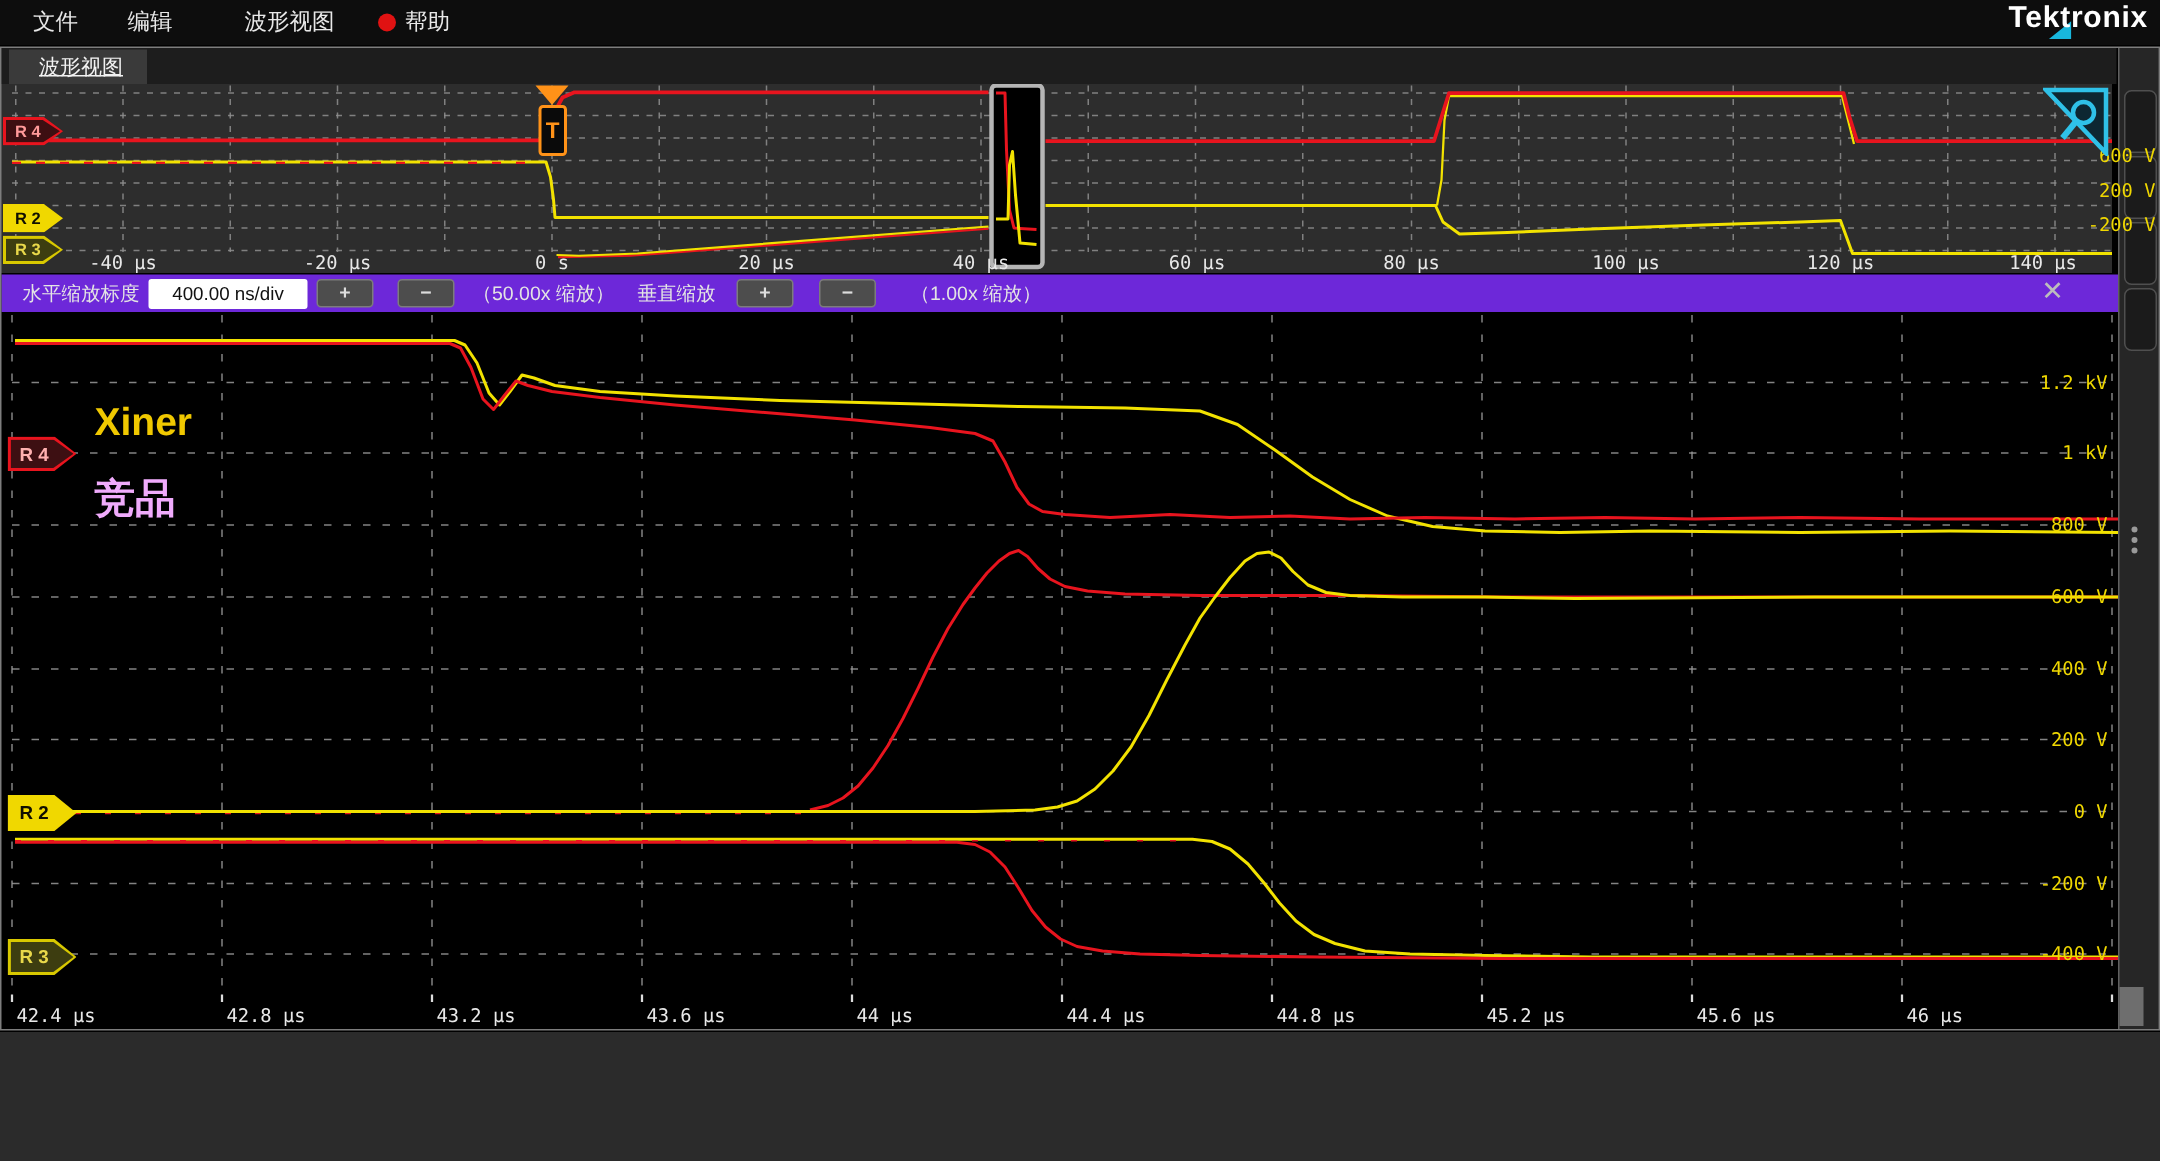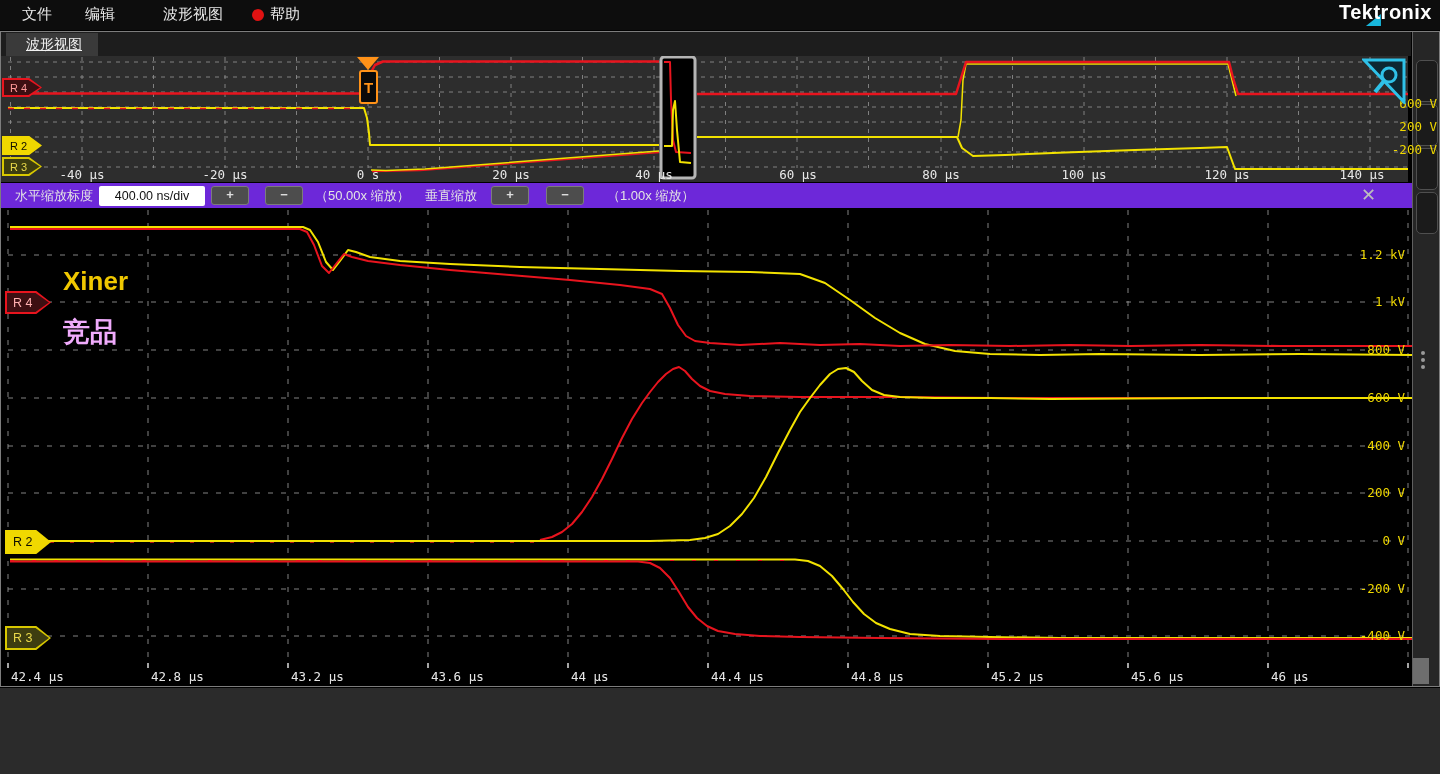--- a/index.html
+++ b/index.html
@@ -37,21 +37,21 @@
   #zb-close{position:absolute;right:36px;top:1px;color:#bdbdbd;font-size:18px;font-weight:700;cursor:default;}
   
   #trig-tri{left:357px;top:57px;width:0;height:0;border-left:11px solid transparent;border-right:11px solid transparent;
             border-top:13px solid #ff9218;}
   #trig-box{left:359px;top:70px;width:19px;height:34px;background:#0a0a0a;border:2.5px solid #ff9218;border-radius:3px;
             color:#ff9218;font-weight:700;font-size:15px;display:flex;align-items:center;justify-content:center;}
   
   .badge{position:absolute;z-index:20;}
   .pent{clip-path:polygon(0 0,68% 0,100% 50%,68% 100%,0 100%);}
   .badge .bg{position:absolute;inset:0;}
-  .badge .fg{position:absolute;inset:2px;display:flex;align-items:center;padding-left:6px;font-weight:400;}
+  .badge .fg{position:absolute;inset:2px;display:flex;align-items:center;padding-left:6px;font-weight:700;}
   
   #ann-xiner{left:63px;top:266px;color:#f0c800;font-size:26px;font-weight:700;z-index:15;}
   #ann-comp{left:63px;top:314px;color:#f0abfc;font-size:27px;font-weight:700;z-index:15;}
   
   #bottombar{left:0;top:688px;width:1440px;height:86px;background:#2b2b2b;}
   
   #ov-zoomicon{left:1362px;top:58px;width:44px;height:46px;z-index:21;}
   svg text{font-family:"DejaVu Sans Mono",monospace;}
 </style>
 </head>

